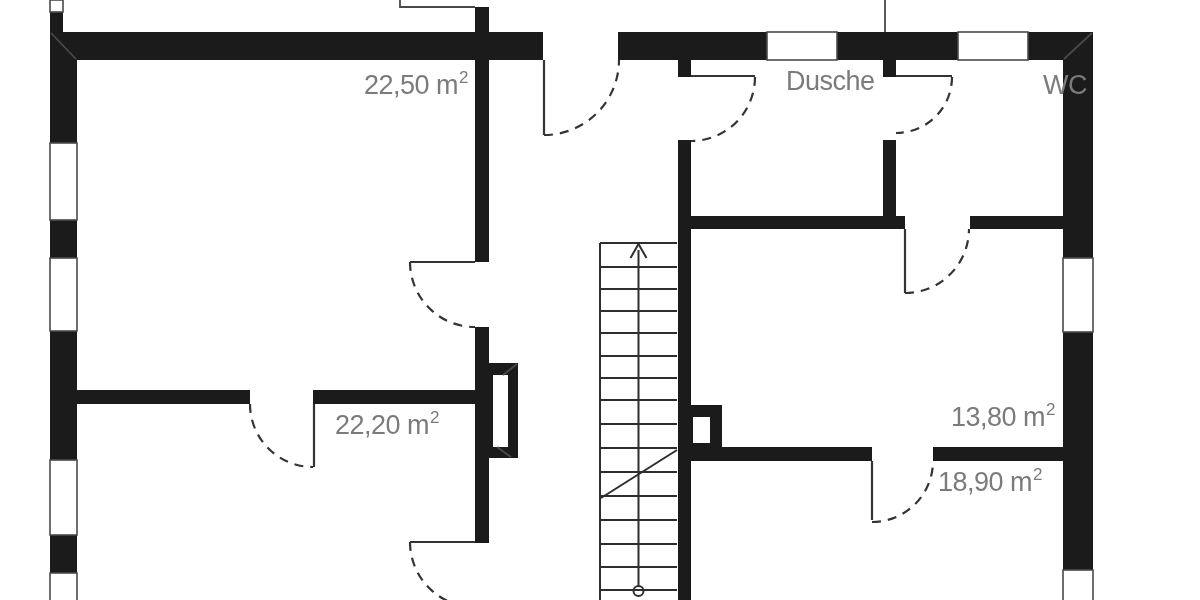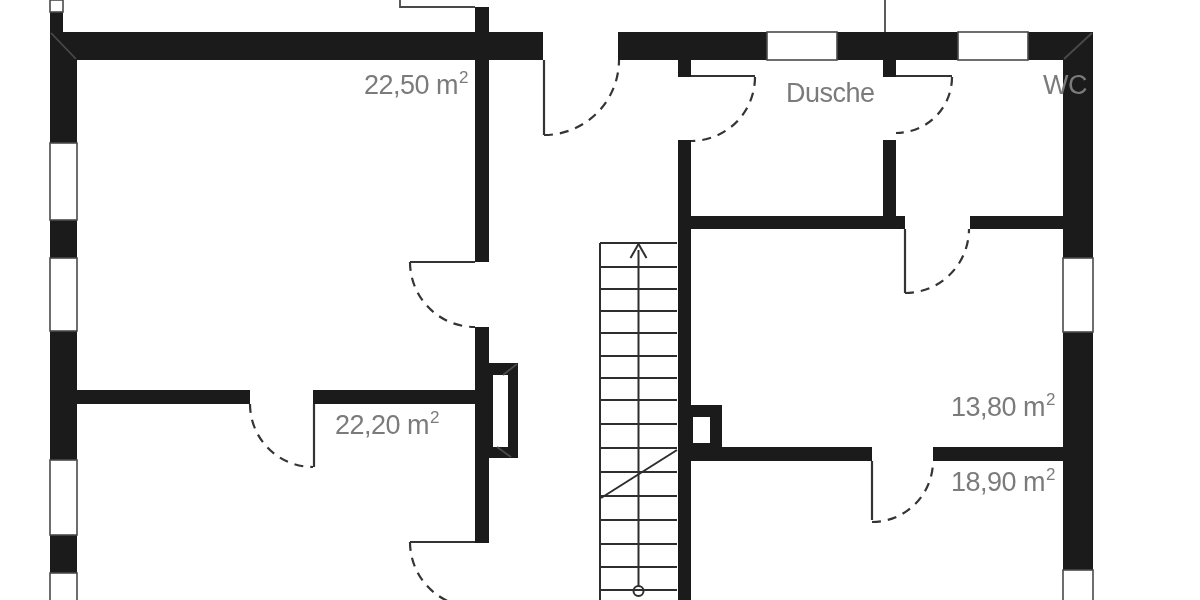--- a/index.html
+++ b/index.html
@@ -157,23 +157,23 @@
     <g>
       <line class="thin-line" x1="51" y1="33" x2="76" y2="59"></line>
       <line class="thin-line" x1="1092" y1="33" x2="1064" y2="59"></line>
       <polyline class="thin-line" points="400,0 400,7 475,7"></polyline>
       <line class="thin-line" x1="885" y1="0" x2="885" y2="32"></line>
     </g>
   </svg>
 
   <div class="room-label" style="right:733px;top:72px"><span>22,50 m</span><sup>2</sup></div>
 
-  <div class="room-label" style="left:786px;top:80px"><span>Dusche</span><sup></sup></div>
+  <div class="room-label" style="left:786px;top:68px"><span>Dusche</span><sup></sup></div>
 
   <div class="room-label" style="left:1043px;top:72px"><span>WC</span><sup></sup></div>
 
   <div class="room-label" style="right:762px;top:412px"><span>22,20 m</span><sup>2</sup></div>
 
-  <div class="room-label" style="right:146px;top:394px"><span>13,80 m</span><sup>2</sup></div>
+  <div class="room-label" style="right:146px;top:404px"><span>13,80 m</span><sup>2</sup></div>
 
-  <div class="room-label" style="right:146px;top:469px"><span>18,90 m</span><sup>2</sup></div>
+  <div class="room-label" style="right:159px;top:469px"><span>18,90 m</span><sup>2</sup></div>
 
 </div>
 
 </body></html>

